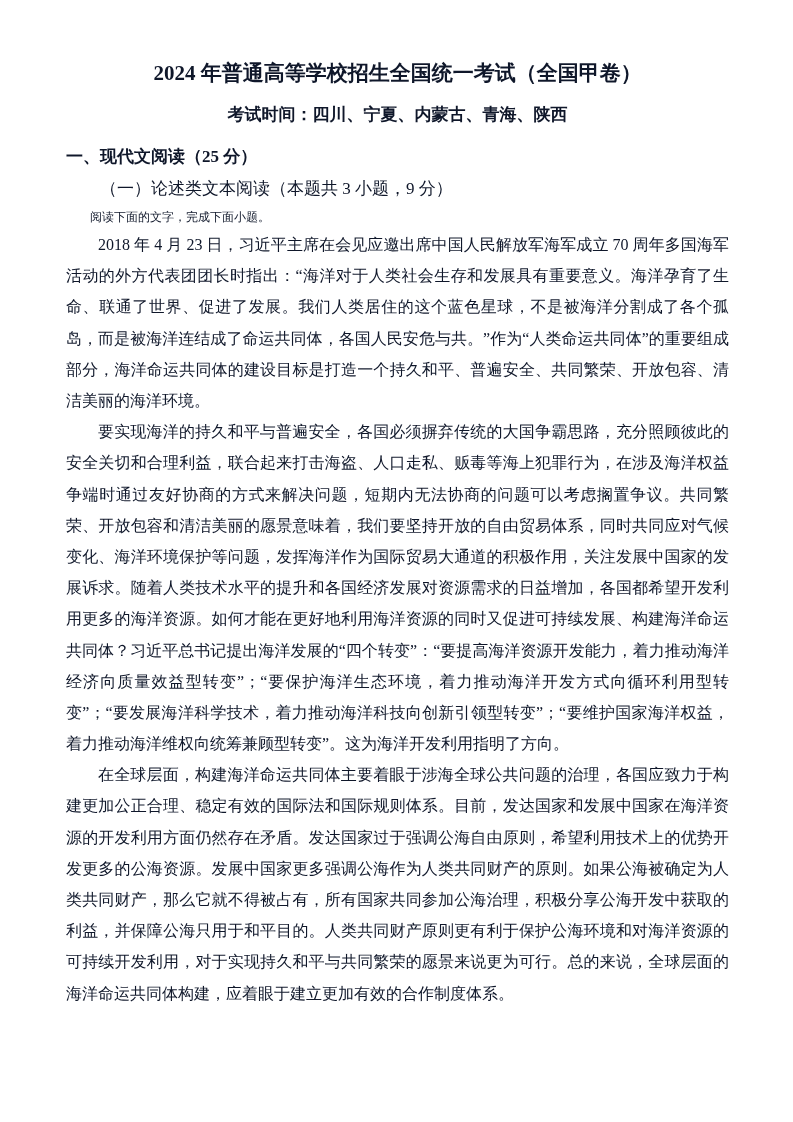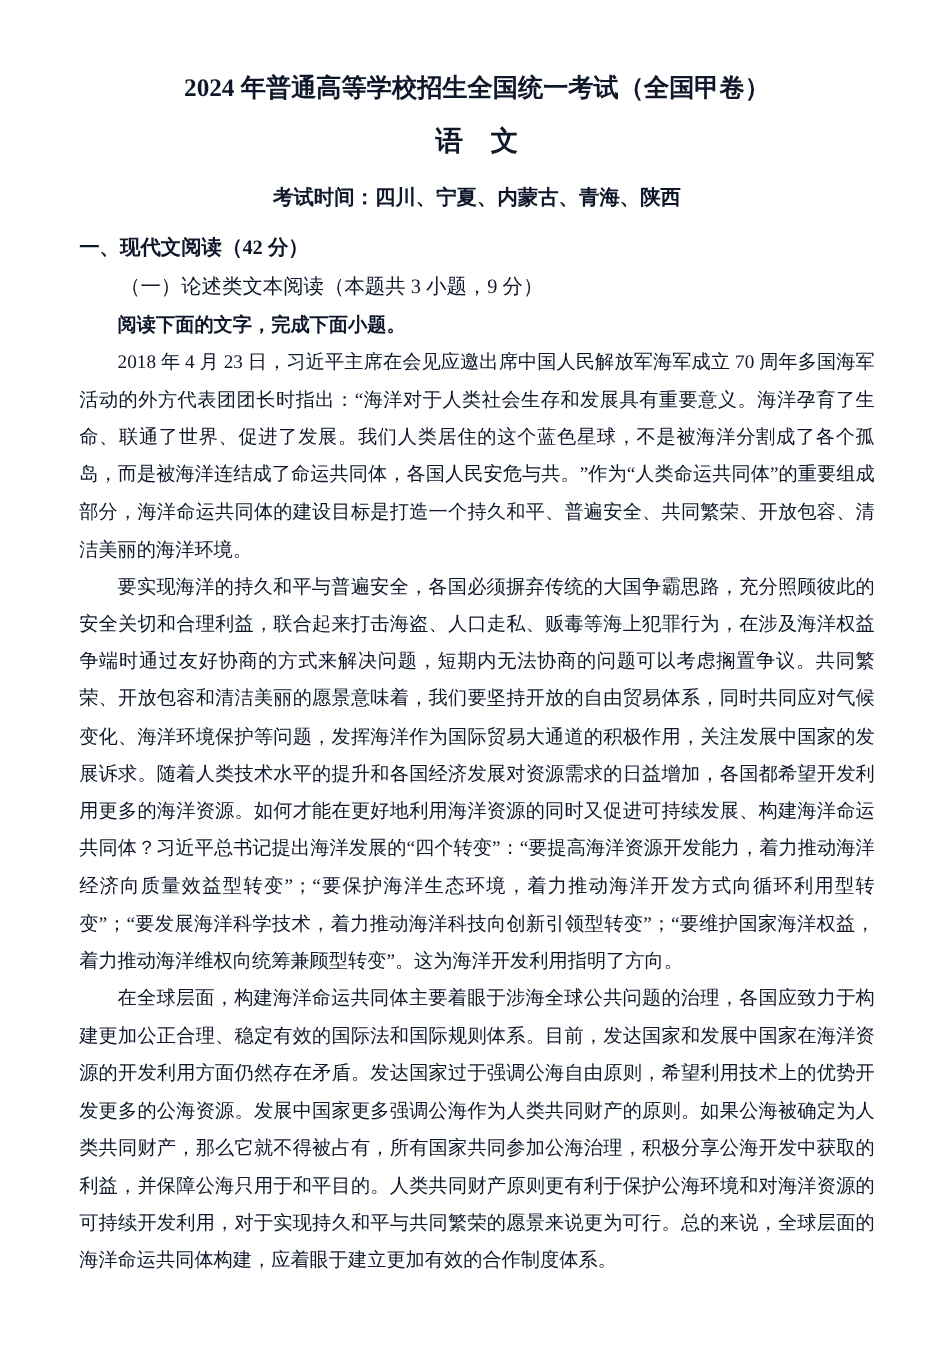--- a/index.html
+++ b/index.html
@@ -47,43 +47,41 @@
   }
   .subsection-heading {
     font-size: 17px;
     font-weight: normal;
     text-align: left;
     text-indent: 2em;
     margin: 0;
     line-height: 1.9;
   }
   .instruction {
-    font-size: 16px;
+    font-size: 12px;
     margin: 0;
     text-indent: 2em;
     line-height: 1.95;
-    font-weight: bold;
   }
   .para {
     font-size: 16px;
     margin: 0;
     text-indent: 2em;
     text-align: justify;
     line-height: 1.95;
     word-break: break-all;
   }
 </style>
 </head>
 <body>
 
 <div class="page">
   <h1 class="exam-title">2024 年普通高等学校招生全国统一考试（全国甲卷）</h1>
-  <h2 class="subject-title">语　文</h2>
   <div class="center-bold">考试时间：四川、宁夏、内蒙古、青海、陕西</div>
 
-  <div class="section-heading">一、现代文阅读（42 分）</div>
+  <div class="section-heading">一、现代文阅读（25 分）</div>
   <div class="subsection-heading">（一）论述类文本阅读（本题共 3 小题，9 分）</div>
   <p class="instruction">阅读下面的文字，完成下面小题。</p>
 
   <p class="para">2018 年 4 月 23 日，习近平主席在会见应邀出席中国人民解放军海军成立 70 周年多国海军活动的外方代表团团长时指出：“海洋对于人类社会生存和发展具有重要意义。海洋孕育了生命、联通了世界、促进了发展。我们人类居住的这个蓝色星球，不是被海洋分割成了各个孤岛，而是被海洋连结成了命运共同体，各国人民安危与共。”作为“人类命运共同体”的重要组成部分，海洋命运共同体的建设目标是打造一个持久和平、普遍安全、共同繁荣、开放包容、清洁美丽的海洋环境。</p>
   <p class="para">要实现海洋的持久和平与普遍安全，各国必须摒弃传统的大国争霸思路，充分照顾彼此的安全关切和合理利益，联合起来打击海盗、人口走私、贩毒等海上犯罪行为，在涉及海洋权益争端时通过友好协商的方式来解决问题，短期内无法协商的问题可以考虑搁置争议。共同繁荣、开放包容和清洁美丽的愿景意味着，我们要坚持开放的自由贸易体系，同时共同应对气候变化、海洋环境保护等问题，发挥海洋作为国际贸易大通道的积极作用，关注发展中国家的发展诉求。随着人类技术水平的提升和各国经济发展对资源需求的日益增加，各国都希望开发利用更多的海洋资源。如何才能在更好地利用海洋资源的同时又促进可持续发展、构建海洋命运共同体？习近平总书记提出海洋发展的“四个转变”：“要提高海洋资源开发能力，着力推动海洋经济向质量效益型转变”；“要保护海洋生态环境，着力推动海洋开发方式向循环利用型转变”；“要发展海洋科学技术，着力推动海洋科技向创新引领型转变”；“要维护国家海洋权益，着力推动海洋维权向统筹兼顾型转变”。这为海洋开发利用指明了方向。</p>
   <p class="para">在全球层面，构建海洋命运共同体主要着眼于涉海全球公共问题的治理，各国应致力于构建更加公正合理、稳定有效的国际法和国际规则体系。目前，发达国家和发展中国家在海洋资源的开发利用方面仍然存在矛盾。发达国家过于强调公海自由原则，希望利用技术上的优势开发更多的公海资源。发展中国家更多强调公海作为人类共同财产的原则。如果公海被确定为人类共同财产，那么它就不得被占有，所有国家共同参加公海治理，积极分享公海开发中获取的利益，并保障公海只用于和平目的。人类共同财产原则更有利于保护公海环境和对海洋资源的可持续开发利用，对于实现持久和平与共同繁荣的愿景来说更为可行。总的来说，全球层面的海洋命运共同体构建，应着眼于建立更加有效的合作制度体系。</p>
 </div>
 
 </body></html>

